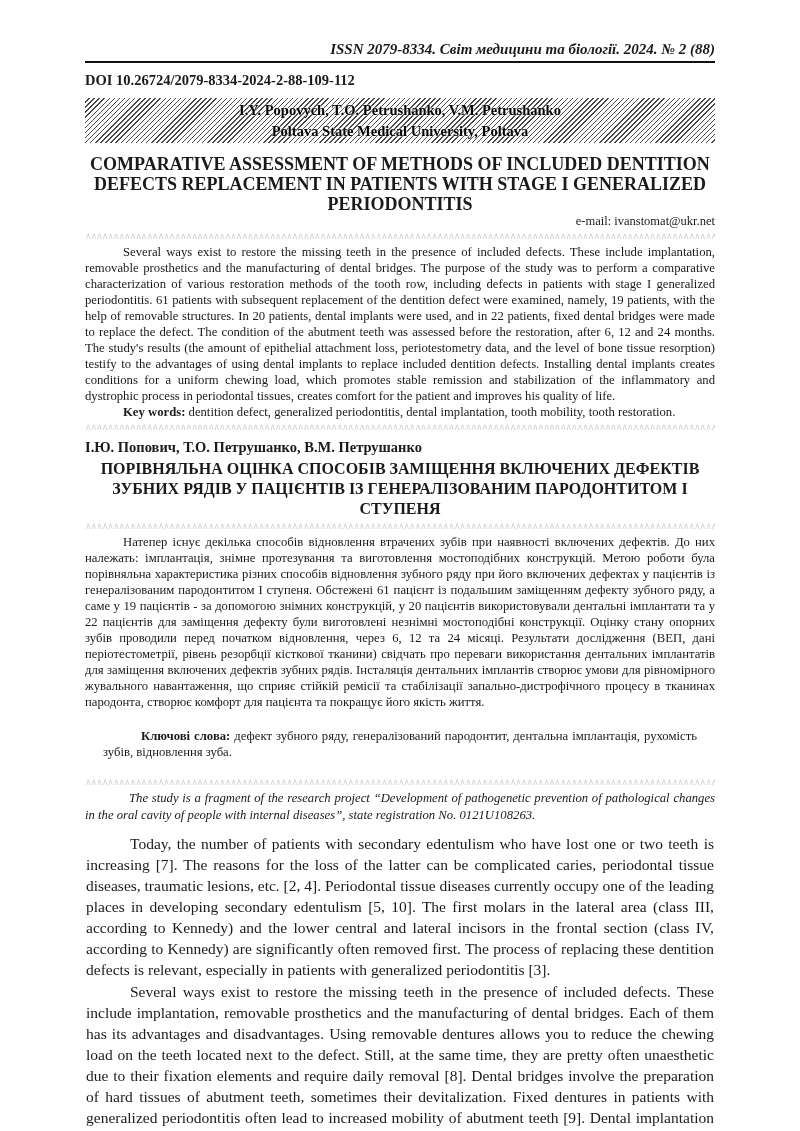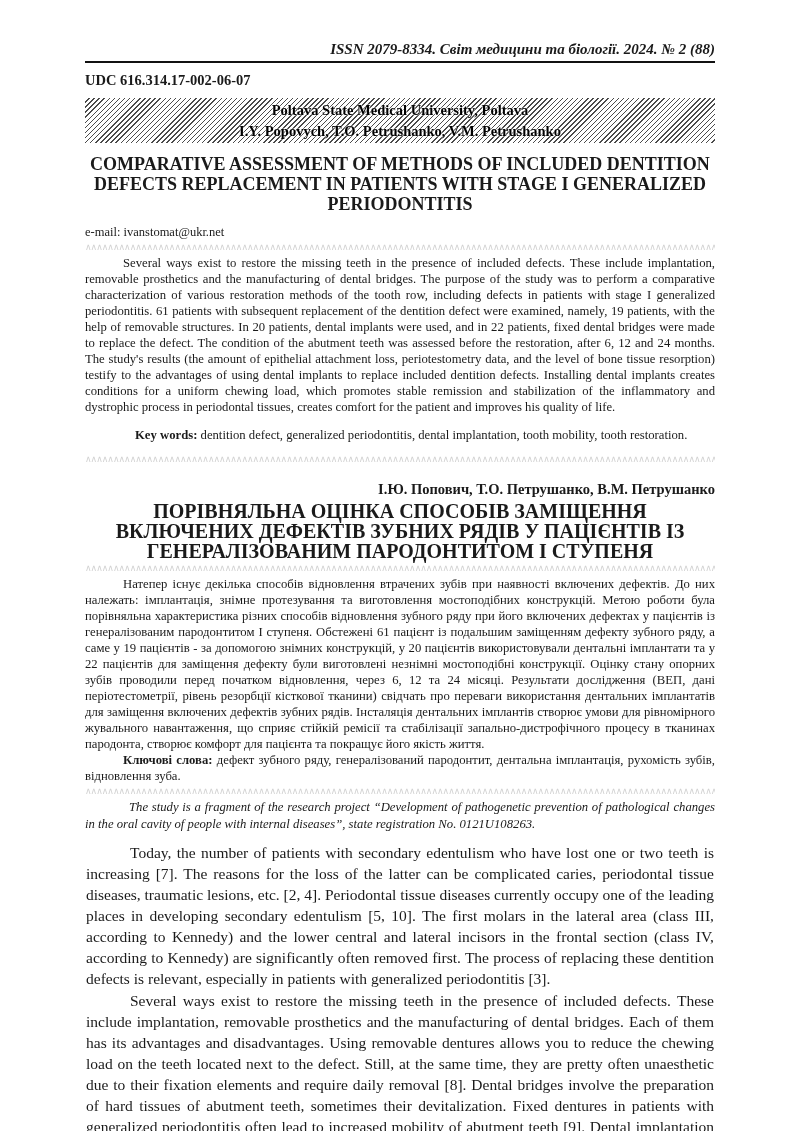--- a/index.html
+++ b/index.html
@@ -42,21 +42,22 @@
   }
   
   .title-en {
     margin-top: 11px;
     text-align: center;
     font-weight: bold;
     font-size: 18px;
     line-height: 20px;
   }
   .email-row {
-    margin-top: 11px;
+    margin-top: 0;
+    text-align: right;
     font-size: 12.5px;
     line-height: 15px;
   }
   
   .zigzag {
     height: 9px;
     line-height: 8px;
     font-size: 9px;
     letter-spacing: -1px;
     color: #d2d2d2;
@@ -69,31 +70,31 @@
   .abstract {
     font-size: 12.7px;
     line-height: 16px;
     text-align: justify;
   }
   .abstract .indent { display: inline-block; width: 38px; }
   .kw { margin-top: 0; }
   .bold { font-weight: bold; }
   
   .authors-ua {
-    margin-top: 16px;
-    text-align: right;
+    margin-top: 6px;
+    text-align: left;
     font-weight: bold;
     font-size: 14.5px;
     line-height: 18px;
   }
   .title-ua {
     margin-top: 3px;
     text-align: center;
     font-weight: bold;
-    font-size: 20px;
+    font-size: 16px;
     line-height: 20px;
   }
   
   .research-note {
     font-style: italic;
     font-size: 12.7px;
     line-height: 16.5px;
     text-align: justify;
   }
   
@@ -102,49 +103,49 @@
   .body-text .indent, .research-note .indent { display: inline-block; width: 44px; }
 </style>
 </head>
 <body>
 
 <div class="page">
 
   <div class="issn-row">ISSN 2079-8334. Світ медицини та біології. 2024. № 2 (88)</div>
 
   <div class="id-lines">
-    <div>UDC 616.314.17-002-06-07</div>
+    <div>DOI 10.26724/2079-8334-2024-2-88-109-112</div>
   </div>
 
   <div class="authors-band">
+    <div>I.Y. Popovych, T.O. Petrushanko, V.M. Petrushanko</div>
     <div>Poltava State Medical University, Poltava</div>
-    <div>I.Y. Popovych, T.O. Petrushanko, V.M. Petrushanko</div>
   </div>
 
   <div class="title-en">COMPARATIVE ASSESSMENT OF METHODS OF INCLUDED DENTITION DEFECTS REPLACEMENT IN PATIENTS WITH STAGE I GENERALIZED PERIODONTITIS</div>
 
   <div class="email-row">e-mail: ivanstomat@ukr.net</div>
 
   <div class="zigzag">∧∧∧∧∧∧∧∧∧∧∧∧∧∧∧∧∧∧∧∧∧∧∧∧∧∧∧∧∧∧∧∧∧∧∧∧∧∧∧∧∧∧∧∧∧∧∧∧∧∧∧∧∧∧∧∧∧∧∧∧∧∧∧∧∧∧∧∧∧∧∧∧∧∧∧∧∧∧∧∧∧∧∧∧∧∧∧∧∧∧∧∧∧∧∧∧∧∧∧∧∧∧∧∧∧∧∧∧∧∧∧∧∧∧∧∧∧∧∧∧∧∧∧∧∧∧∧∧∧∧∧∧∧∧∧∧∧∧∧∧∧∧∧∧∧∧∧∧∧∧∧∧∧∧∧∧∧∧∧∧∧∧∧∧∧∧∧∧∧∧∧∧∧∧∧∧∧∧∧∧∧∧∧∧∧∧∧∧∧∧∧∧∧∧∧∧∧∧∧∧∧∧∧∧∧∧∧∧∧∧∧∧∧∧∧∧∧∧∧∧∧∧∧∧∧∧∧∧∧∧∧∧∧∧∧∧∧∧∧∧∧∧∧∧∧∧∧∧∧∧∧∧∧∧∧∧∧∧∧∧</div>
 
   <div class="abstract">
     <p style="margin:0"><span class="indent"></span><span>Several ways exist to restore the missing teeth in the presence of included defects. These include implantation, removable prosthetics and the manufacturing of dental bridges. The purpose of the study was to perform a comparative characterization of various restoration methods of the tooth row, including defects in patients with stage I generalized periodontitis. 61 patients with subsequent replacement of the dentition defect were examined, namely, 19 patients, with the help of removable structures. In 20 patients, dental implants were used, and in 22 patients, fixed dental bridges were made to replace the defect. The condition of the abutment teeth was assessed before the restoration, after 6, 12 and 24 months. The study's results (the amount of epithelial attachment loss, periotestometry data, and the level of bone tissue resorption) testify to the advantages of using dental implants to replace included dentition defects. Installing dental implants creates conditions for a uniform chewing load, which promotes stable remission and stabilization of the inflammatory and dystrophic process in periodontal tissues, creates comfort for the patient and improves his quality of life.</span></p>
-    <p style="margin:12px" class="kw"><span class="indent"></span><span class="bold">Key words:</span> <span>dentition defect, generalized periodontitis, dental implantation, tooth mobility, tooth restoration.</span></p>
+    <p style="margin:0" class="kw"><span class="indent"></span><span class="bold">Key words:</span> <span>dentition defect, generalized periodontitis, dental implantation, tooth mobility, tooth restoration.</span></p>
   </div>
 
   <div class="zigzag">∧∧∧∧∧∧∧∧∧∧∧∧∧∧∧∧∧∧∧∧∧∧∧∧∧∧∧∧∧∧∧∧∧∧∧∧∧∧∧∧∧∧∧∧∧∧∧∧∧∧∧∧∧∧∧∧∧∧∧∧∧∧∧∧∧∧∧∧∧∧∧∧∧∧∧∧∧∧∧∧∧∧∧∧∧∧∧∧∧∧∧∧∧∧∧∧∧∧∧∧∧∧∧∧∧∧∧∧∧∧∧∧∧∧∧∧∧∧∧∧∧∧∧∧∧∧∧∧∧∧∧∧∧∧∧∧∧∧∧∧∧∧∧∧∧∧∧∧∧∧∧∧∧∧∧∧∧∧∧∧∧∧∧∧∧∧∧∧∧∧∧∧∧∧∧∧∧∧∧∧∧∧∧∧∧∧∧∧∧∧∧∧∧∧∧∧∧∧∧∧∧∧∧∧∧∧∧∧∧∧∧∧∧∧∧∧∧∧∧∧∧∧∧∧∧∧∧∧∧∧∧∧∧∧∧∧∧∧∧∧∧∧∧∧∧∧∧∧∧∧∧∧∧∧∧∧∧∧∧∧</div>
 
   <div class="authors-ua">І.Ю. Попович, Т.О. Петрушанко, В.М. Петрушанко</div>
   <div class="title-ua">ПОРІВНЯЛЬНА ОЦІНКА СПОСОБІВ ЗАМІЩЕННЯ ВКЛЮЧЕНИХ ДЕФЕКТІВ ЗУБНИХ РЯДІВ У ПАЦІЄНТІВ ІЗ ГЕНЕРАЛІЗОВАНИМ  ПАРОДОНТИТОМ І СТУПЕНЯ</div>
 
   <div class="zigzag">∧∧∧∧∧∧∧∧∧∧∧∧∧∧∧∧∧∧∧∧∧∧∧∧∧∧∧∧∧∧∧∧∧∧∧∧∧∧∧∧∧∧∧∧∧∧∧∧∧∧∧∧∧∧∧∧∧∧∧∧∧∧∧∧∧∧∧∧∧∧∧∧∧∧∧∧∧∧∧∧∧∧∧∧∧∧∧∧∧∧∧∧∧∧∧∧∧∧∧∧∧∧∧∧∧∧∧∧∧∧∧∧∧∧∧∧∧∧∧∧∧∧∧∧∧∧∧∧∧∧∧∧∧∧∧∧∧∧∧∧∧∧∧∧∧∧∧∧∧∧∧∧∧∧∧∧∧∧∧∧∧∧∧∧∧∧∧∧∧∧∧∧∧∧∧∧∧∧∧∧∧∧∧∧∧∧∧∧∧∧∧∧∧∧∧∧∧∧∧∧∧∧∧∧∧∧∧∧∧∧∧∧∧∧∧∧∧∧∧∧∧∧∧∧∧∧∧∧∧∧∧∧∧∧∧∧∧∧∧∧∧∧∧∧∧∧∧∧∧∧∧∧∧∧∧∧∧∧∧∧</div>
 
   <div class="abstract">
     <p style="margin:0"><span class="indent"></span><span>Натепер існує декілька способів відновлення втрачених зубів при наявності включених дефектів. До них належать: імплантація, знімне протезування та виготовлення мостоподібних конструкцій. Метою роботи була порівняльна характеристика різних способів відновлення зубного ряду при його включених дефектах у пацієнтів із генералізованим пародонтитом І ступеня. Обстежені 61 пацієнт із подальшим заміщенням дефекту зубного ряду, а саме у 19 пацієнтів - за допомогою знімних конструкцій, у 20 пацієнтів використовували дентальні імплантати та у 22 пацієнтів для заміщення дефекту були виготовлені незнімні мостоподібні конструкції. Оцінку стану опорних зубів проводили перед початком відновлення, через 6, 12 та 24 місяці. Результати дослідження (ВЕП, дані періотестометрії, рівень резорбції кісткової тканини) свідчать про переваги використання дентальних імплантатів для заміщення включених дефектів зубних рядів. Інсталяція дентальних імплантів створює умови для рівномірного жувального навантаження, що сприяє стійкій ремісії та стабілізації запально-дистрофічного процесу в тканинах пародонта, створює комфорт для пацієнта та покращує його якість життя.</span></p>
-    <p style="margin:0" class="kw"><span class="indent"></span><span class="bold">Ключові слова:</span> <span>дефект зубного ряду, генералізований пародонтит, дентальна імплантація, рухомість зубів, відновлення зуба.</span></p>
+    <p style="margin:18px" class="kw"><span class="indent"></span><span class="bold">Ключові слова:</span> <span>дефект зубного ряду, генералізований пародонтит, дентальна імплантація, рухомість зубів, відновлення зуба.</span></p>
   </div>
 
   <div class="zigzag">∧∧∧∧∧∧∧∧∧∧∧∧∧∧∧∧∧∧∧∧∧∧∧∧∧∧∧∧∧∧∧∧∧∧∧∧∧∧∧∧∧∧∧∧∧∧∧∧∧∧∧∧∧∧∧∧∧∧∧∧∧∧∧∧∧∧∧∧∧∧∧∧∧∧∧∧∧∧∧∧∧∧∧∧∧∧∧∧∧∧∧∧∧∧∧∧∧∧∧∧∧∧∧∧∧∧∧∧∧∧∧∧∧∧∧∧∧∧∧∧∧∧∧∧∧∧∧∧∧∧∧∧∧∧∧∧∧∧∧∧∧∧∧∧∧∧∧∧∧∧∧∧∧∧∧∧∧∧∧∧∧∧∧∧∧∧∧∧∧∧∧∧∧∧∧∧∧∧∧∧∧∧∧∧∧∧∧∧∧∧∧∧∧∧∧∧∧∧∧∧∧∧∧∧∧∧∧∧∧∧∧∧∧∧∧∧∧∧∧∧∧∧∧∧∧∧∧∧∧∧∧∧∧∧∧∧∧∧∧∧∧∧∧∧∧∧∧∧∧∧∧∧∧∧∧∧∧∧∧∧</div>
 
   <div class="research-note"><span class="indent"></span><span>The study is a fragment of the research project “Development of pathogenetic prevention of pathological changes in the oral cavity of people with internal diseases”, state registration No. 0121U108263.</span></div>
 
   <div class="body-text">
     <p><span class="indent"></span><span>Today, the number of patients with secondary edentulism who have lost one or two teeth is increasing [7]. The reasons for the loss of the latter can be complicated caries, periodontal tissue diseases, traumatic lesions, etc. [2, 4]. Periodontal tissue diseases currently occupy one of the leading places in developing secondary edentulism [5, 10]. The first molars in the lateral area (class III, according to Kennedy) and the lower central and lateral incisors in the frontal section (class IV, according to Kennedy) are significantly often removed first. The process of replacing these dentition defects is relevant, especially in patients with generalized periodontitis [3].</span></p>
     <p><span class="indent"></span><span>Several ways exist to restore the missing teeth in the presence of included defects. These include implantation, removable prosthetics and the manufacturing of dental bridges. Each of them has its advantages and disadvantages. Using removable dentures allows you to reduce the chewing load on the teeth located next to the defect. Still, at the same time, they are pretty often unaesthetic due to their fixation elements and require daily removal [8]. Dental bridges involve the preparation of hard tissues of abutment teeth, sometimes their devitalization. Fixed dentures in patients with generalized periodontitis often lead to increased mobility of abutment teeth [9]. Dental implantation allows you to preserve the teeth bordering the tooth defect without preparation and to ensure a more even load on the existing teeth.</span></p>
 

